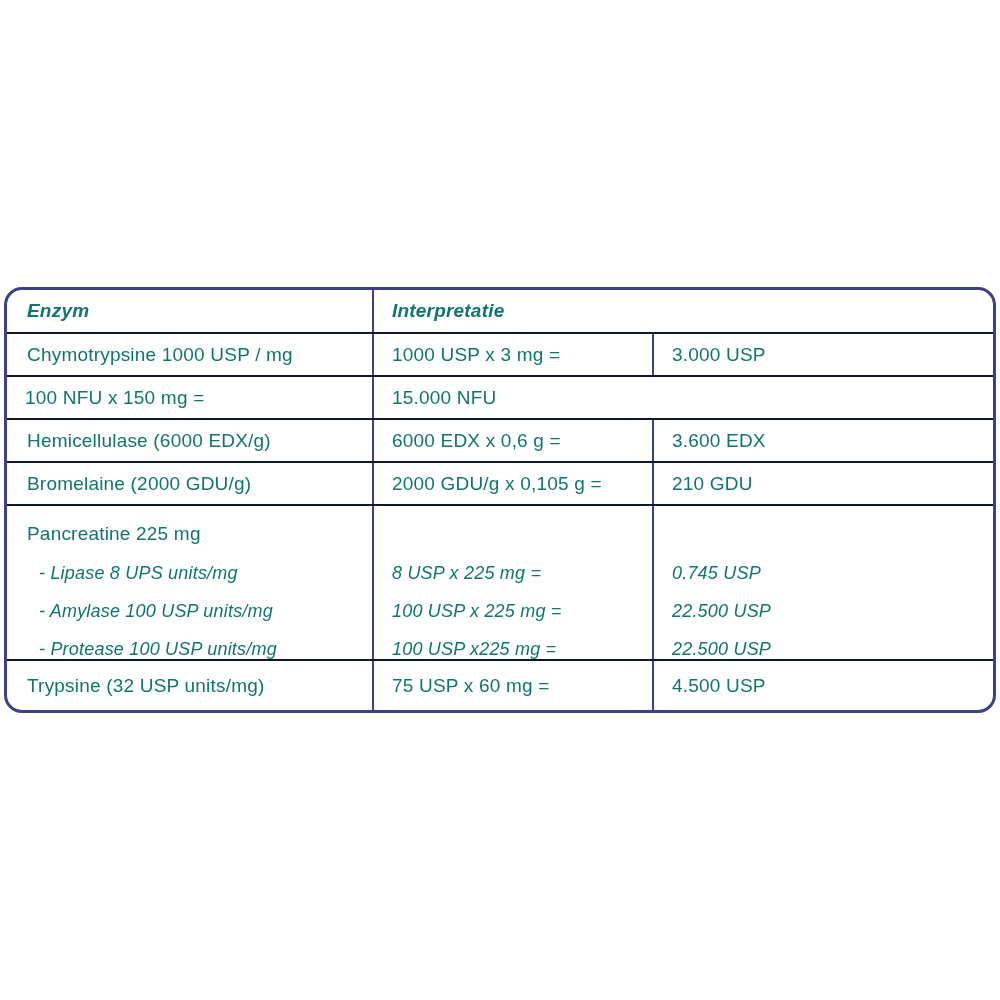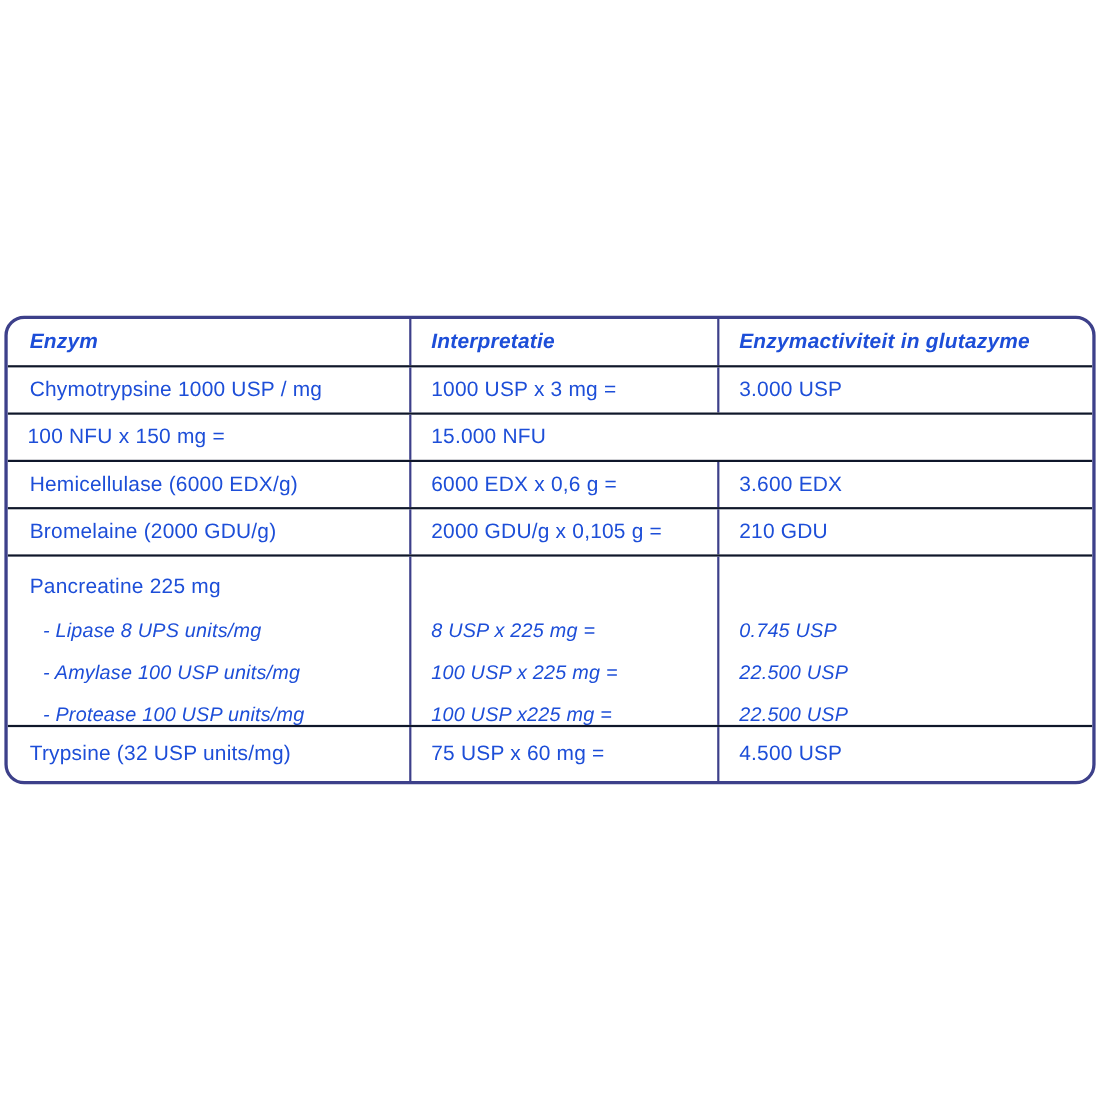--- a/index.html
+++ b/index.html
@@ -3,21 +3,21 @@
 <meta charset="utf-8">
 <style>
   * { margin: 0; padding: 0; box-sizing: border-box; }
   html, body { background: #ffffff; }
   .page {
     position: relative;
     width: 1000px;
     height: 1000px;
     background: #ffffff;
     font-family: "Liberation Sans", sans-serif;
-    color: #1d4ed8;
+    color: #0f766e;
     overflow: hidden;
   }
   .enzyme-table {
     position: absolute;
     left: 4px;
     right: 4px;
     top: 287px;
     height: 426px;
     border: 3px solid #3d408a;
     border-radius: 18px;
@@ -84,21 +84,20 @@
 </style>
 </head>
 <body>
 
 <div class="page">
   <div class="enzyme-table">
 
     <div class="t-row header-row">
       <div class="cell c1 header-cell">Enzym</div>
       <div class="cell c2 header-cell">Interpretatie</div>
-      <div class="cell c3 header-cell">Enzymactiviteit in glutazyme</div>
     </div>
 
     <div class="t-row data-row">
       <div class="cell c1">Chymotrypsine 1000 USP / mg</div>
       <div class="cell c2">1000 USP x 3 mg =</div>
       <div class="cell c3">3.000 USP</div>
     </div>
 
     <div class="t-row data-row">
       <div class="cell c2">100 NFU x 150 mg =</div>

